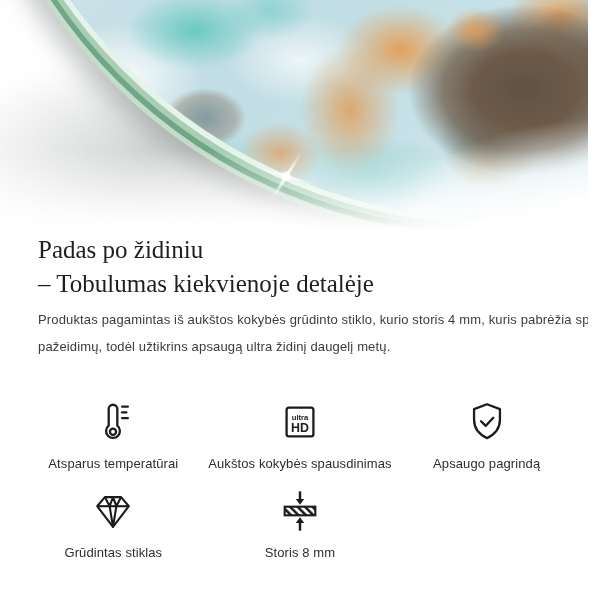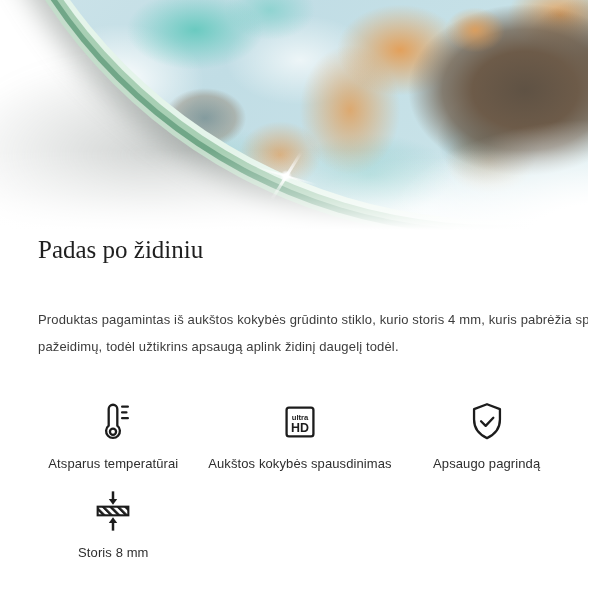--- a/index.html
+++ b/index.html
@@ -78,25 +78,26 @@
     <div class="hero-fade"></div>
     <div class="sparkle">
       <div class="ray1"></div>
         <div class="ray2"></div>
         <div class="core"></div>
     </div>
   </div>
 
   <h1 class="heading" style="margin:0;">
     <div>Padas po židiniu</div>
+    <div>– Tobulumas kiekvienoje detalėje</div>
   </h1>
 
   <div class="paragraph">
     <div>Produktas pagamintas iš aukštos kokybės grūdinto stiklo, kurio storis 4 mm, kuris pabrėžia spau-</div>
-    <div>pažeidimų, todėl užtikrins apsaugą aplink židinį daugelį todėl.</div>
+    <div>pažeidimų, todėl užtikrins apsaugą ultra židinį daugelį metų.</div>
   </div>
 
   <div class="features">
 
     <div class="feature">
       <div class="icon-box">
         <svg class="fi" width="46" height="48" viewBox="0 0 48 48" fill="none" stroke="#1c1c1c" stroke-width="2.4" stroke-linecap="round">
           <path d="M28.5 27.8 V10.5 a4.5 4.5 0 0 0 -9 0 v17.3 a7.2 7.2 0 1 0 9 0 Z"></path>
           <circle cx="24" cy="34.2" r="3.2"></circle>
           <line x1="33.5" y1="8" x2="39.5" y2="8"></line>
@@ -121,20 +122,31 @@
     <div class="feature">
       <div class="icon-box">
         <svg class="fi" width="46" height="48" viewBox="0 0 48 48" fill="none" stroke="#1c1c1c" stroke-width="2.4" stroke-linecap="round" stroke-linejoin="round">
           <path d="M24 5.5 L37.5 10.5 V21.5 C37.5 30.5 32 37.2 24 40.8 C16 37.2 10.5 30.5 10.5 21.5 V10.5 Z"></path>
           <path d="M17.8 23.2 L22.6 28 L30.6 19.6"></path>
         </svg>
       </div>
       <div class="feature-label">Apsaugo pagrindą</div>
     </div>
 
+    <div class="feature">
+      <div class="icon-box">
+        <svg class="fi" width="46" height="48" viewBox="0 0 48 48" fill="none" stroke="#1c1c1c" stroke-width="2.2" stroke-linejoin="round">
+          <path d="M15.5 9.5 H32.5 L40.5 19 L24 40.5 L7.5 19 Z"></path>
+          <path d="M7.5 19 H40.5"></path>
+          <path d="M15.5 9.5 L20.5 19 L24 9.5 L27.5 19 L32.5 9.5"></path>
+          <path d="M20.5 19 L24 40.5 L27.5 19"></path>
+        </svg>
+      </div>
+      <div class="feature-label">Grūdintas stiklas</div>
+    </div>
 
 
     <div class="feature">
       <div class="icon-box">
         <svg class="fi" width="46" height="48" viewBox="0 0 48 48">
           <defs>
             <pattern id="hatch6" patternUnits="userSpaceOnUse" width="5.5" height="5.5" patternTransform="rotate(-45)">
               <rect width="5.5" height="5.5" fill="#ffffff"></rect>
               <rect width="2.6" height="5.5" fill="#1c1c1c"></rect>
             </pattern>

